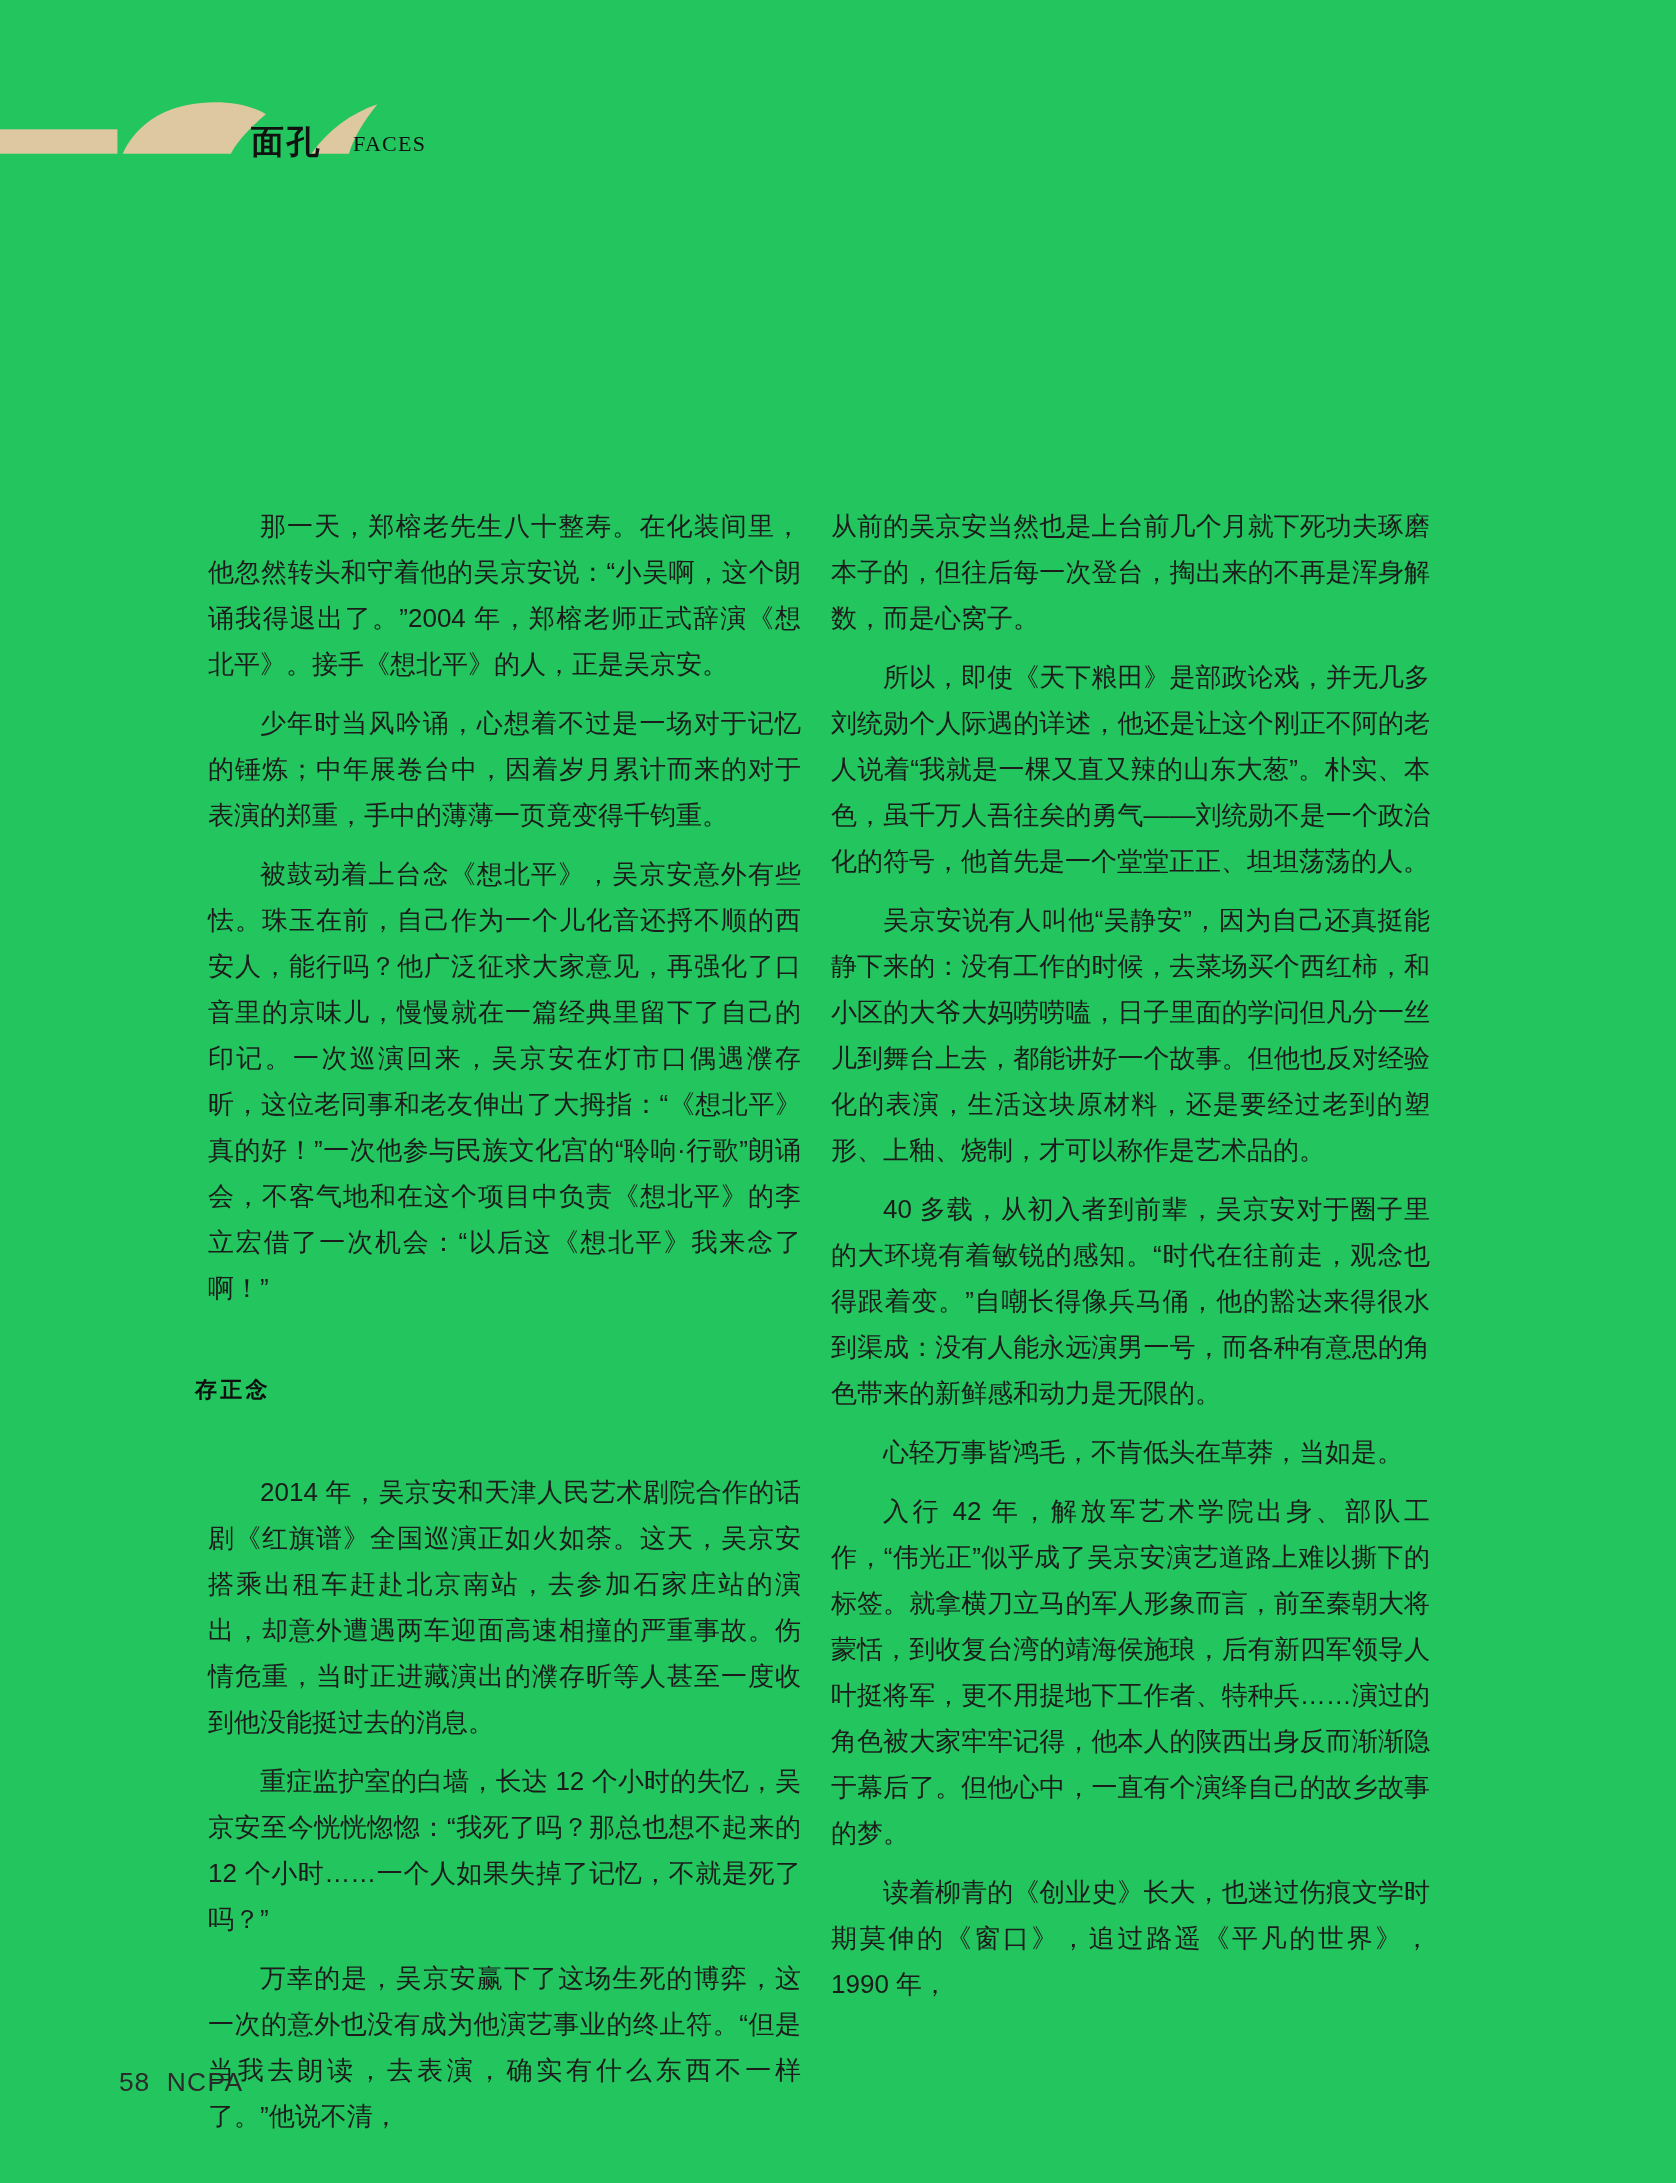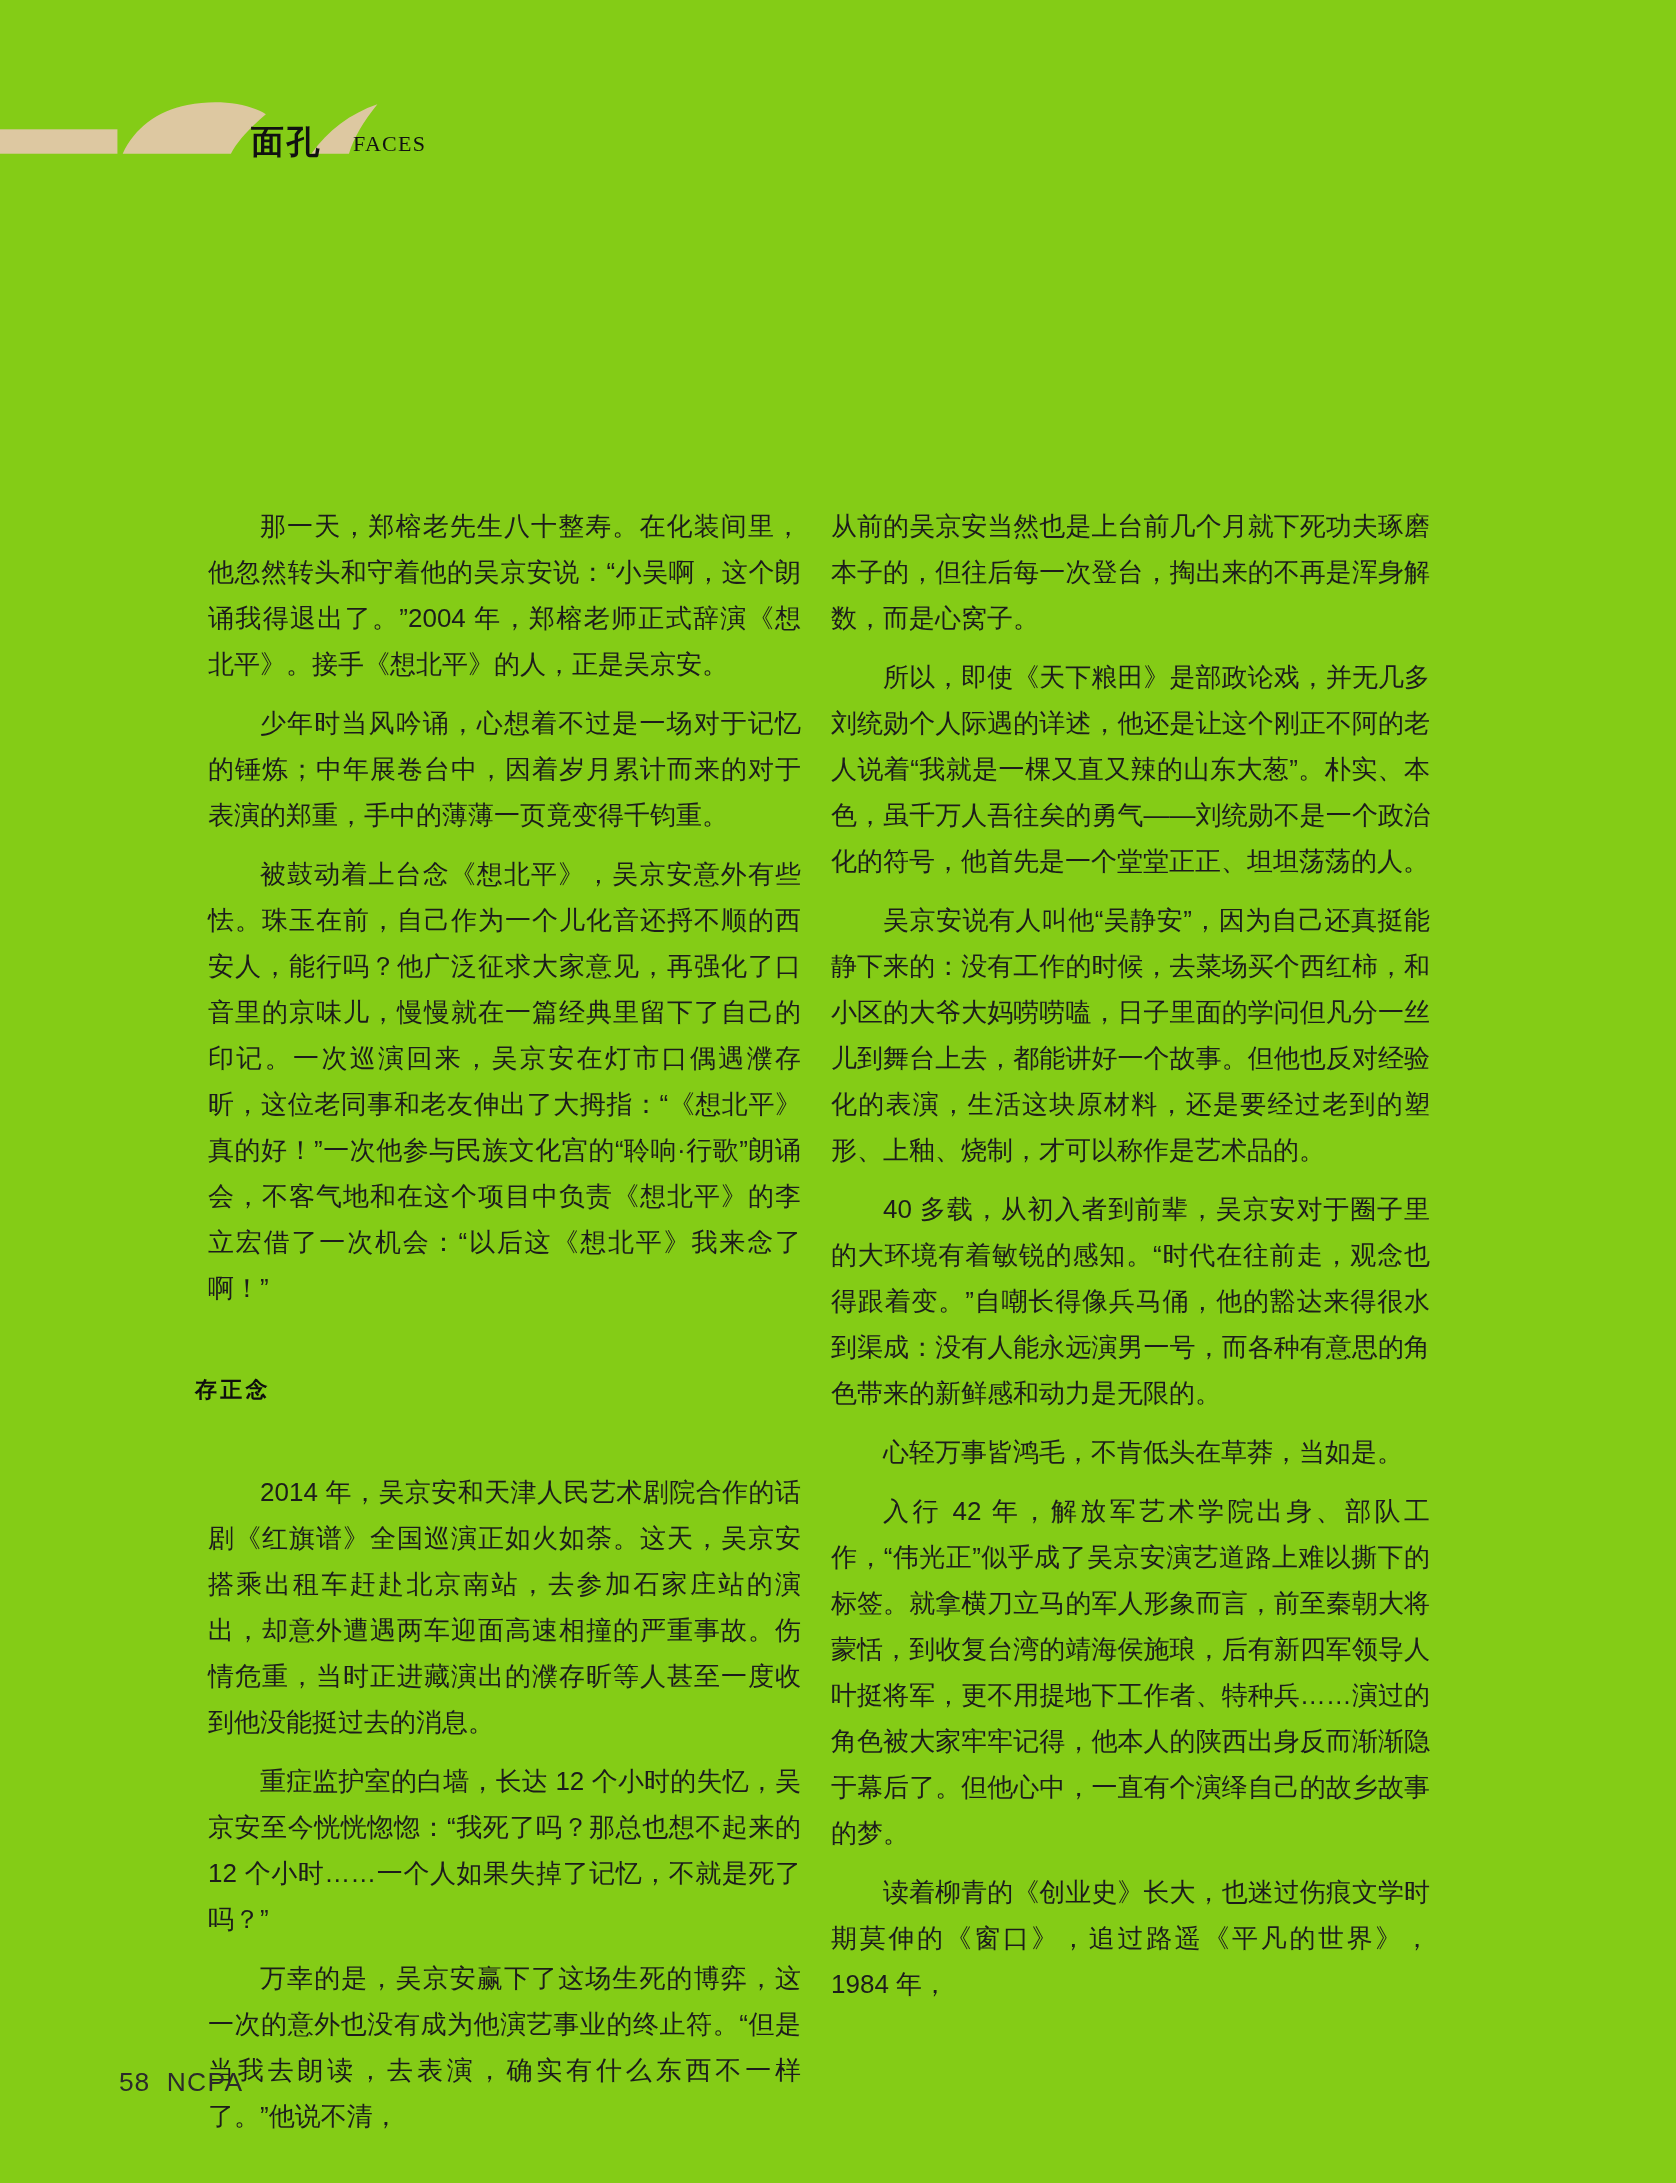--- a/index.html
+++ b/index.html
@@ -1,20 +1,20 @@
 <!DOCTYPE html>
 <html style="font-size:10.6px"><head>
 <meta charset="utf-8">
 <style>
   html,body{margin:0;padding:0;}
   .page{
     position:relative;
     width:1676px;
     height:2183px;
-    background:#84cc16;
+    background:#22c55e;
     font-family:"Liberation Sans","DejaVu Sans",sans-serif;
     color:#1c1c1c;
     overflow:hidden;
   }
   
   .header-graphic{
     position:absolute;
     left:0; top:91px;
     width:475px; height:74px;
   }
@@ -99,21 +99,21 @@
     <p class="p indent">万幸的是，吴京安赢下了这场生死的博弈，这一次的意外也没有成为他演艺事业的终止符。“但是当我去朗读，去表演，确实有什么东西不一样了。”他说不清，</p>
   </div>
 
   <div class="column column-right">
     <p class="p noindent">从前的吴京安当然也是上台前几个月就下死功夫琢磨本子的，但往后每一次登台，掏出来的不再是浑身解数，而是心窝子。</p>
     <p class="p indent">所以，即使《天下粮田》是部政论戏，并无几多刘统勋个人际遇的详述，他还是让这个刚正不阿的老人说着“我就是一棵又直又辣的山东大葱”。朴实、本色，虽千万人吾往矣的勇气——刘统勋不是一个政治化的符号，他首先是一个堂堂正正、坦坦荡荡的人。</p>
     <p class="p indent">吴京安说有人叫他“吴静安”，因为自己还真挺能静下来的：没有工作的时候，去菜场买个西红柿，和小区的大爷大妈唠唠嗑，日子里面的学问但凡分一丝儿到舞台上去，都能讲好一个故事。但他也反对经验化的表演，生活这块原材料，还是要经过老到的塑形、上釉、烧制，才可以称作是艺术品的。</p>
     <p class="p indent">40 多载，从初入者到前辈，吴京安对于圈子里的大环境有着敏锐的感知。“时代在往前走，观念也得跟着变。”自嘲长得像兵马俑，他的豁达来得很水到渠成：没有人能永远演男一号，而各种有意思的角色带来的新鲜感和动力是无限的。</p>
     <p class="p indent">心轻万事皆鸿毛，不肯低头在草莽，当如是。</p>
     <p class="p indent">入行 42 年，解放军艺术学院出身、部队工作，“伟光正”似乎成了吴京安演艺道路上难以撕下的标签。就拿横刀立马的军人形象而言，前至秦朝大将蒙恬，到收复台湾的靖海侯施琅，后有新四军领导人叶挺将军，更不用提地下工作者、特种兵……演过的角色被大家牢牢记得，他本人的陕西出身反而渐渐隐于幕后了。但他心中，一直有个演绎自己的故乡故事的梦。</p>
-    <p class="p indent">读着柳青的《创业史》长大，也迷过伤痕文学时期莫伸的《窗口》，追过路遥《平凡的世界》，1984 年，</p>
+    <p class="p indent">读着柳青的《创业史》长大，也迷过伤痕文学时期莫伸的《窗口》，追过路遥《平凡的世界》，1990 年，</p>
   </div>
 
   <div class="footer">
     <span class="page-number">58</span><span class="magazine-name">NCPA</span>
   </div>
 
 </div>
 
 
 </body></html>

